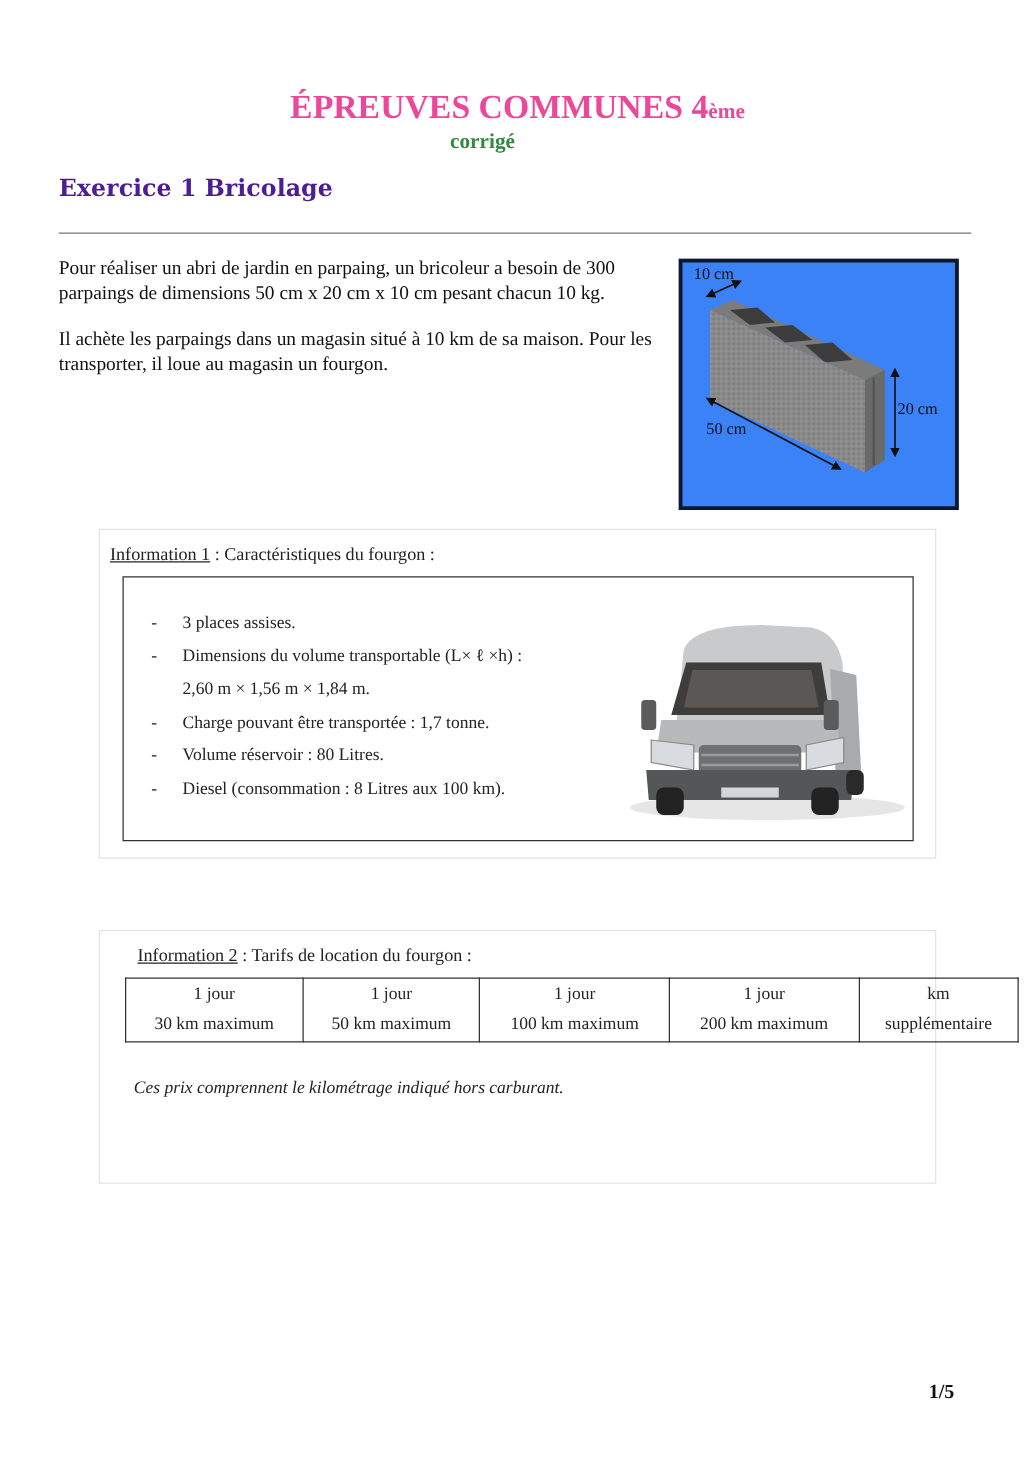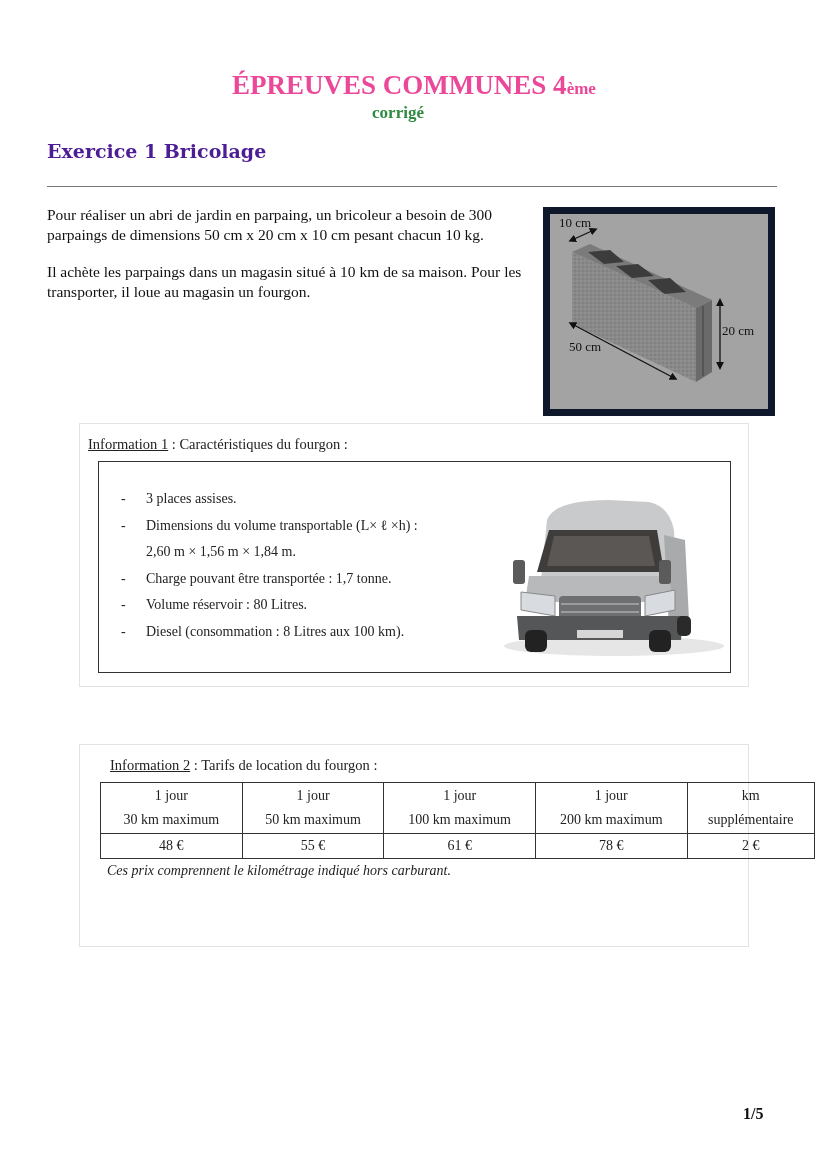--- a/index.html
+++ b/index.html
@@ -7,37 +7,37 @@
       width: 828px; height: 1171px; position: relative; overflow: hidden;
       font-family: "Liberation Serif", "DejaVu Serif", serif; color: #111;
     }
     .title {
       position: absolute; top: 70px; left: 0; width: 828px; text-align: center;
       font-size: 27px; font-weight: bold; color: #ec4899;
     }
     .title .sup { font-size: 17px; font-weight: bold; }
     .subtitle {
       position: absolute; top: 103px; left: 0; width: 772px; text-align: center;
-      font-size: 17px; font-weight: bold; color: #2e8b3e; padding-left: 12px;
+      font-size: 17px; font-weight: bold; color: #2e8b3e;
     }
     .ex-title {
       position: absolute; top: 140px; left: 47px;
       font-size: 19px; font-weight: bold; font-family: "DejaVu Serif", serif; color: #4c1d95;
     }
     .rule {
       position: absolute; top: 186px; left: 47px; width: 730px; height: 1px; background: #777;
     }
     .para {
       position: absolute; left: 47px; width: 495px; font-size: 15.5px; line-height: 20px; color: #111;
     }
     .p1 { top: 205px; }
     .p2 { top: 262px; }
     .block-img {
       position: absolute; top: 207px; left: 543px; width: 218px; height: 195px;
-      border: 7px solid #0f172a; background: #a3a3a3;
+      border: 3px solid #0f172a; background: #3b82f6;
     }
     .info-panel {
       position: absolute; border: 1px solid #e3e3e3; background: #fff;
     }
     .panel1 { top: 423px; left: 79px; width: 668px; height: 262px; }
     .panel2 { top: 744px; left: 79px; width: 668px; height: 201px; }
     .info-head {
       position: absolute; font-size: 14.5px; color: #222;
     }
     .info-head u { text-decoration: underline; }
@@ -183,25 +183,18 @@
           </td>
       <td>
             <div>1 jour</div>
             <div>200 km maximum</div>
           </td>
       <td>
             <div>km</div>
             <div>supplémentaire</div>
           </td>
     </tr>
-    <tr class="val">
-      <td>48 €</td>
-      <td>55 €</td>
-      <td>61 €</td>
-      <td>78 €</td>
-      <td>2 €</td>
-    </tr>
   </tbody>
     </table>
   <div class="note">Ces prix comprennent le kilométrage indiqué hors carburant.</div>
 </div>
 
 <div class="page-num">1/5</div>
 
 </body></html>

